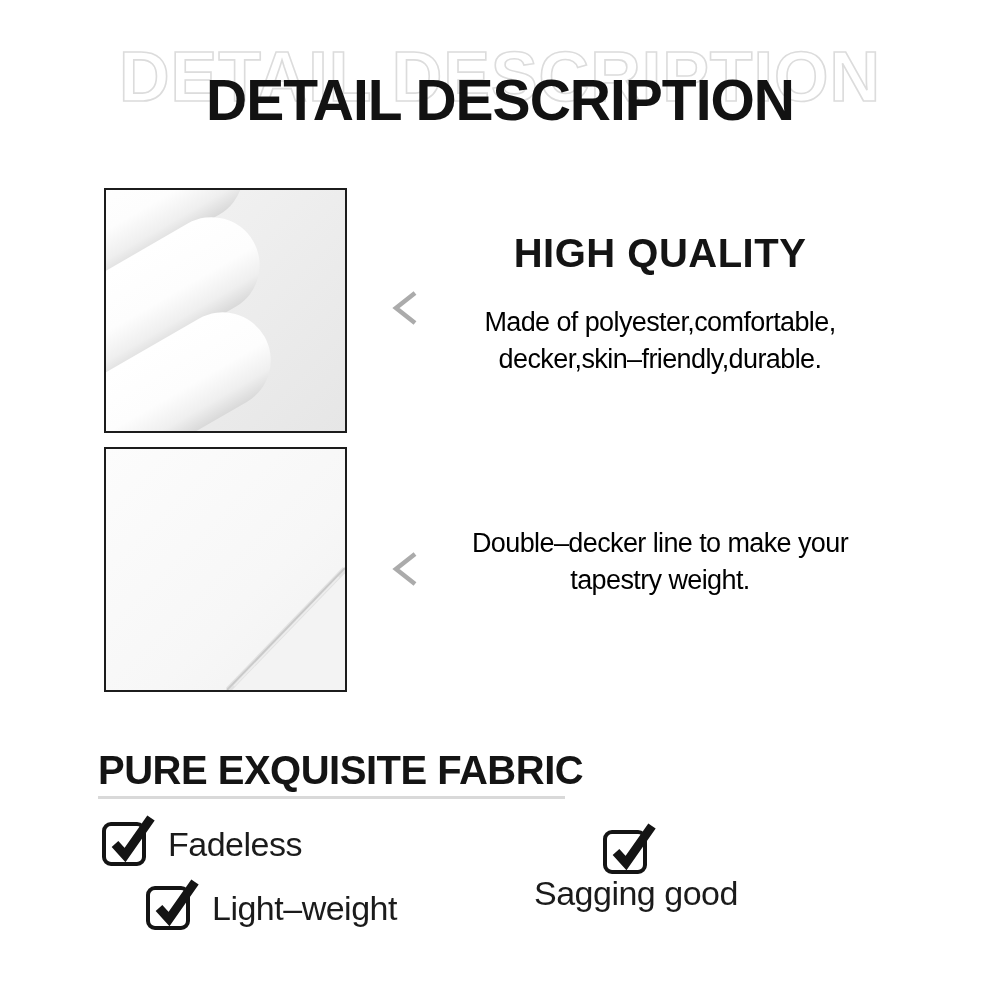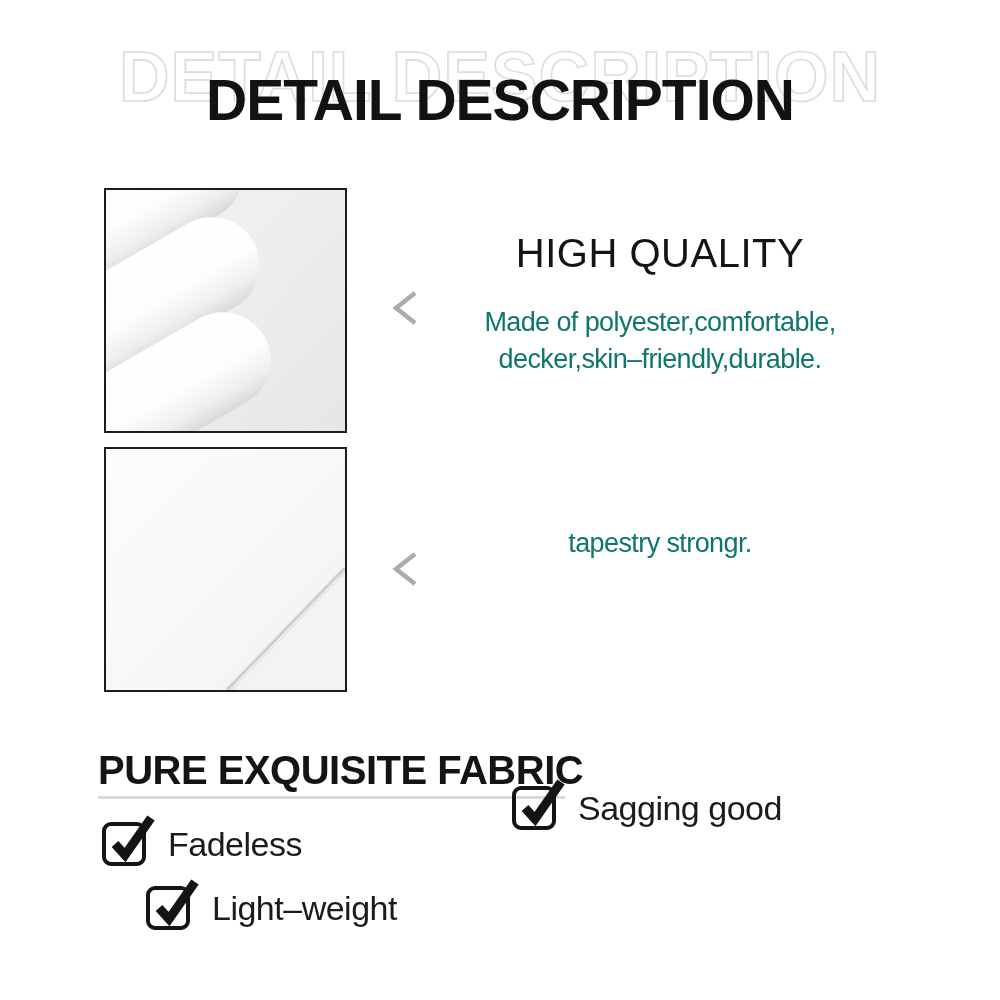--- a/index.html
+++ b/index.html
@@ -27,31 +27,31 @@
   .img2{top:438px;}
   .img-box svg{display:block;width:100%;height:100%;}
   
   .chevron{position:absolute;left:392px;width:26px;height:36px;}
   .c1{top:281px;}
   .c2{top:542px;}
   
   .sec{position:absolute;left:415px;width:490px;text-align:center;}
   .sec1{top:220px;}
   .sec2{top:489px;}
-  .sec-h{font-size:40px;font-weight:normal;letter-spacing:0.5px;line-height:48px;color:#141414;white-space:nowrap;}
-  .sec-body{margin-top:27px;font-size:27px;letter-spacing:-0.6px;line-height:37px;color:#0f766e;}
+  .sec-h{font-size:40px;font-weight:bold;letter-spacing:0.5px;line-height:48px;color:#141414;white-space:nowrap;}
+  .sec-body{margin-top:27px;font-size:27px;letter-spacing:-0.6px;line-height:37px;color:#000000;}
   
   .feat-head{
     position:absolute;left:98px;top:737px;font-size:40px;font-weight:bold;
     letter-spacing:-0.5px;line-height:48px;color:#141414;white-space:nowrap;
   }
   .feat-underline{position:absolute;left:98px;top:787px;width:467px;height:3px;background:#d9d9d9;}
   .feat-item{position:absolute;display:flex;align-items:center;height:44px;}
   .fi0{left:102px;top:813px;}
-  .fi1{left:512px;top:777px;}
+  .fi1{left:512px;top:821px;flex-direction:column;}
   .fi2{left:102px;top:877px;padding-left:44px;}
   .fi3{left:512px;top:877px;}
   .cbox{
     position:relative;width:36px;height:36px;border:4px solid #141414;border-radius:9px;
     flex:0 0 auto;
   }
   .cbox svg{position:absolute;left:2px;top:-12px;width:46px;height:52px;overflow:visible;}
   .feat-label{margin-left:22px;font-size:34px;letter-spacing:-0.5px;color:#1b1b1b;white-space:nowrap;}
 </style>
 </head>
@@ -115,21 +115,22 @@
     </svg>
   </div>
 
   <div class="chevron c2">
     <svg viewBox="0 0 26 36">
         <polyline points="23,3 4,18 23,33" fill="none" stroke="#ababab" stroke-width="4.5" stroke-linecap="butt" stroke-linejoin="miter"></polyline>
       </svg>
   </div>
   <div class="sec sec2">
     <div class="sec-body">
-      <div>tapestry strongr.</div>
+      <div>Double–decker line to make your</div>
+      <div>tapestry weight.</div>
     </div>
   </div>
 
   <div class="feat-head">PURE EXQUISITE FABRIC</div>
   <div class="feat-underline"></div>
 
   <div class="feat-item fi0">
     <span class="cbox">
       <svg viewBox="0 0 46 52">
           <polyline points="7,30 17,41 43,4" fill="none" stroke="#141414" stroke-width="9" stroke-linecap="butt" stroke-linejoin="miter"></polyline>

